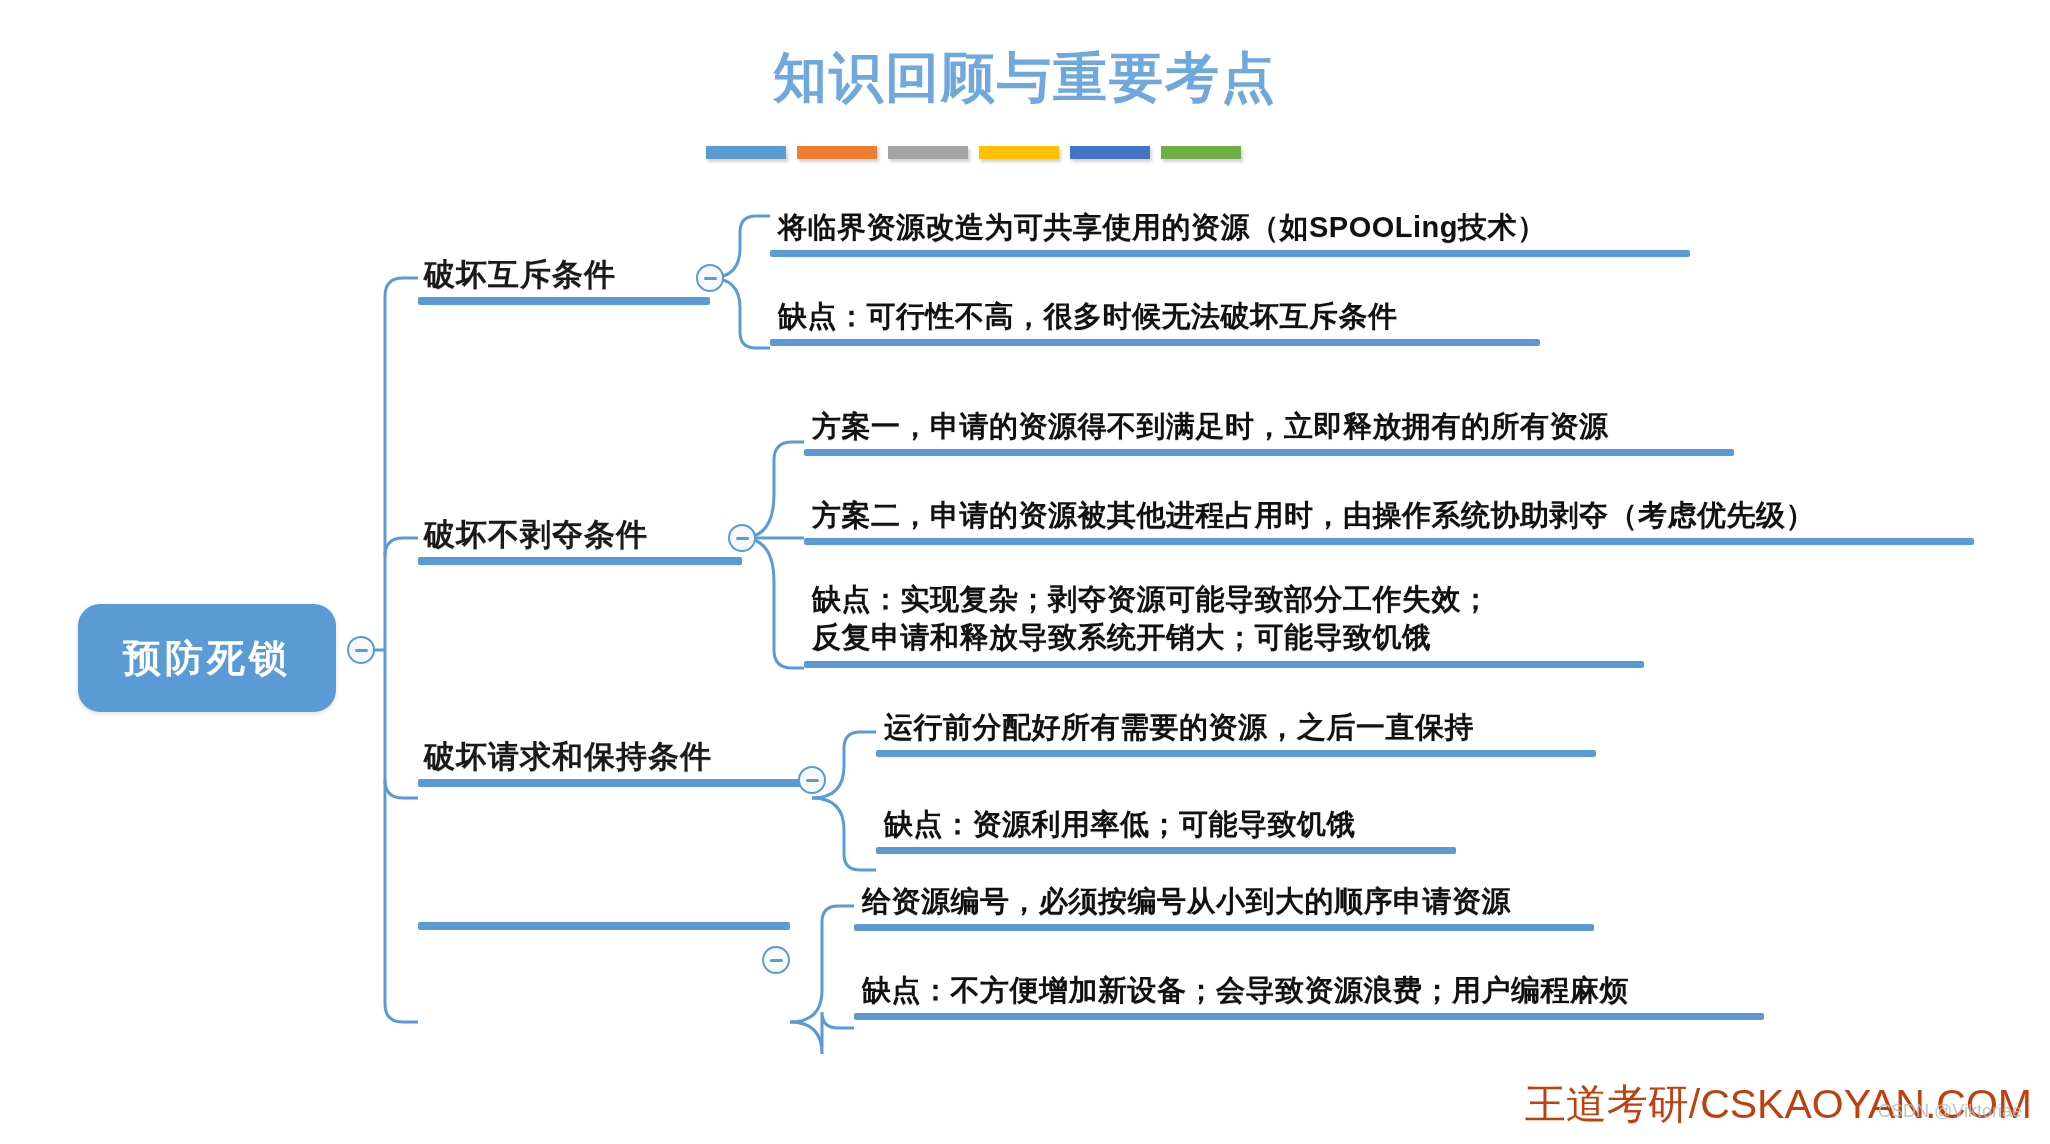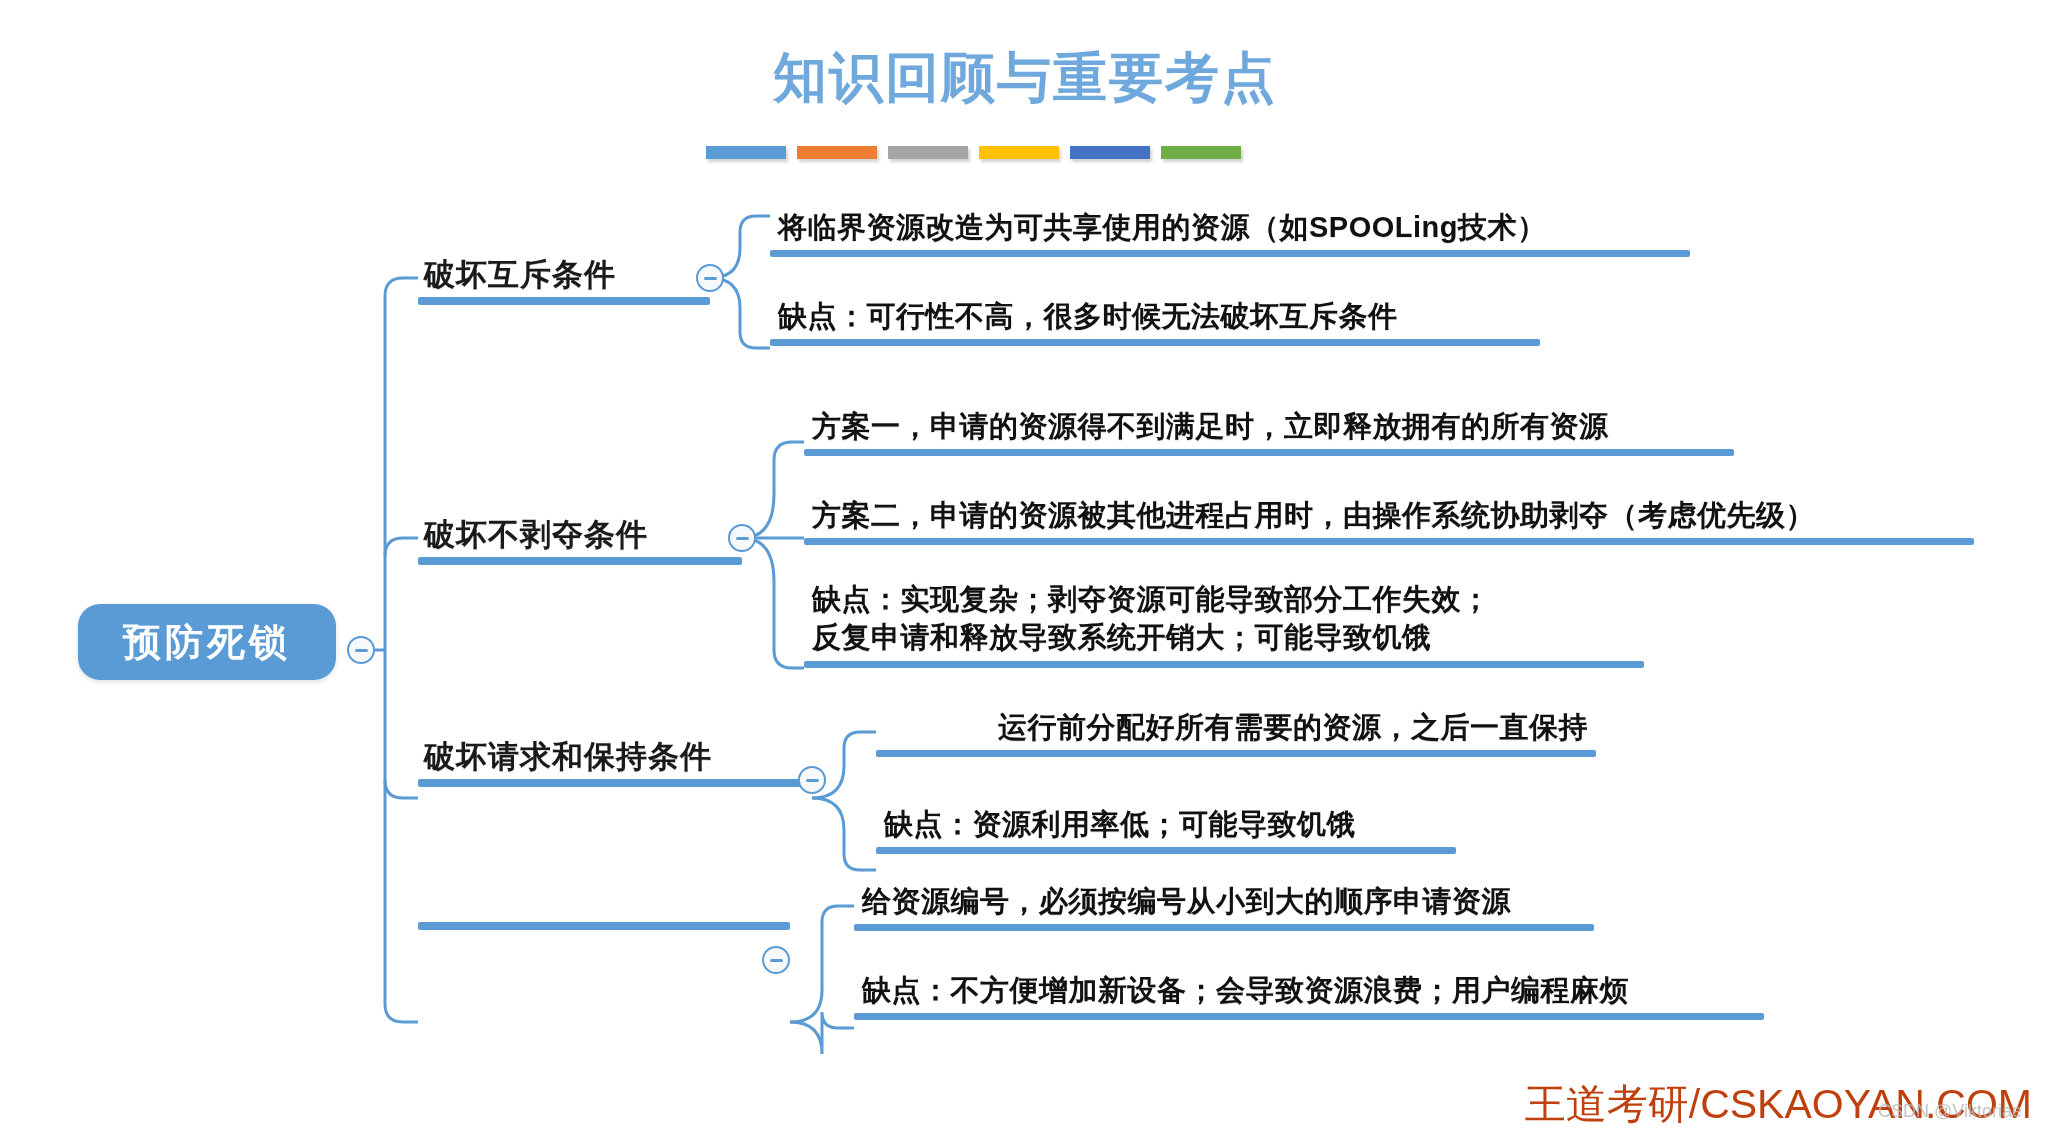--- a/index.html
+++ b/index.html
@@ -53,21 +53,21 @@
     height: 1144px;
     pointer-events: none;
   }
 
   
   .root-node {
     position: absolute;
     left: 78px;
     top: 604px;
     width: 258px;
-    height: 76px;
+    height: 108px;
     background: #5b9bd5;
     border-radius: 22px;
     display: flex;
     align-items: center;
     justify-content: center;
     color: #ffffff;
     font-size: 38px;
     font-weight: 700;
     letter-spacing: 4px;
     box-shadow: 0 2px 5px rgba(0,0,0,0.12);
@@ -260,21 +260,21 @@
     </div>
 
     <div class="branch" style="left:418px; top:740px; width:394px;">
       <div class="btext">破坏请求和保持条件</div>
       <div class="bbar"></div>
     </div>
     <div class="toggle" style="left:798px; top:766px;">
       <i></i>
     </div>
 
-    <div class="leaf" style="left:876px; top:708px; width:720px;text-align:right;">
+    <div class="leaf" style="left:876px; top:708px; width:720px;">
       <div class="ltext">运行前分配好所有需要的资源，之后一直保持</div>
       <div class="lbar"></div>
     </div>
 
     <div class="leaf" style="left:876px; top:797px; width:580px;margin-top:8px;">
       <div class="ltext">缺点：资源利用率低；可能导致饥饿</div>
       <div class="lbar"></div>
     </div>
 
     <div class="branch" style="left:418px; top:922px; width:372px;">

